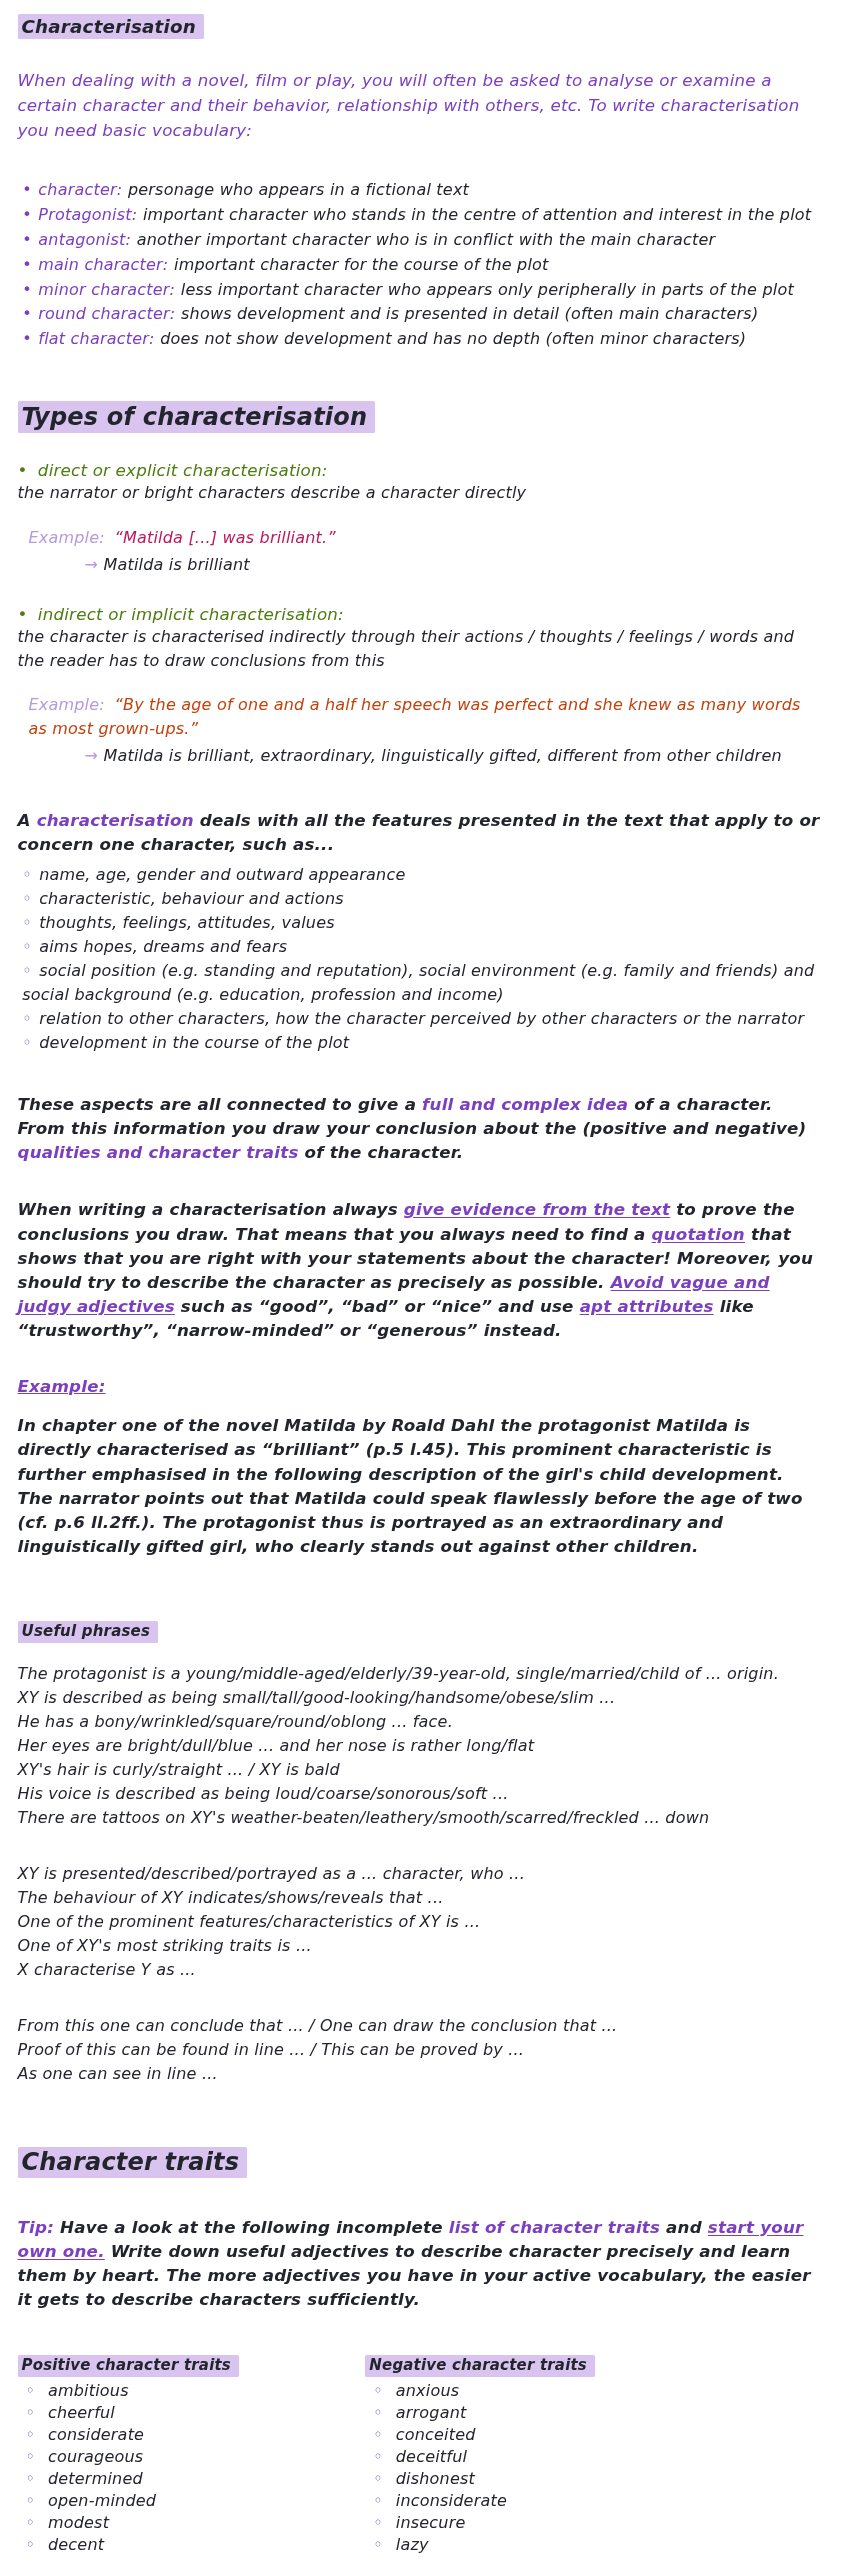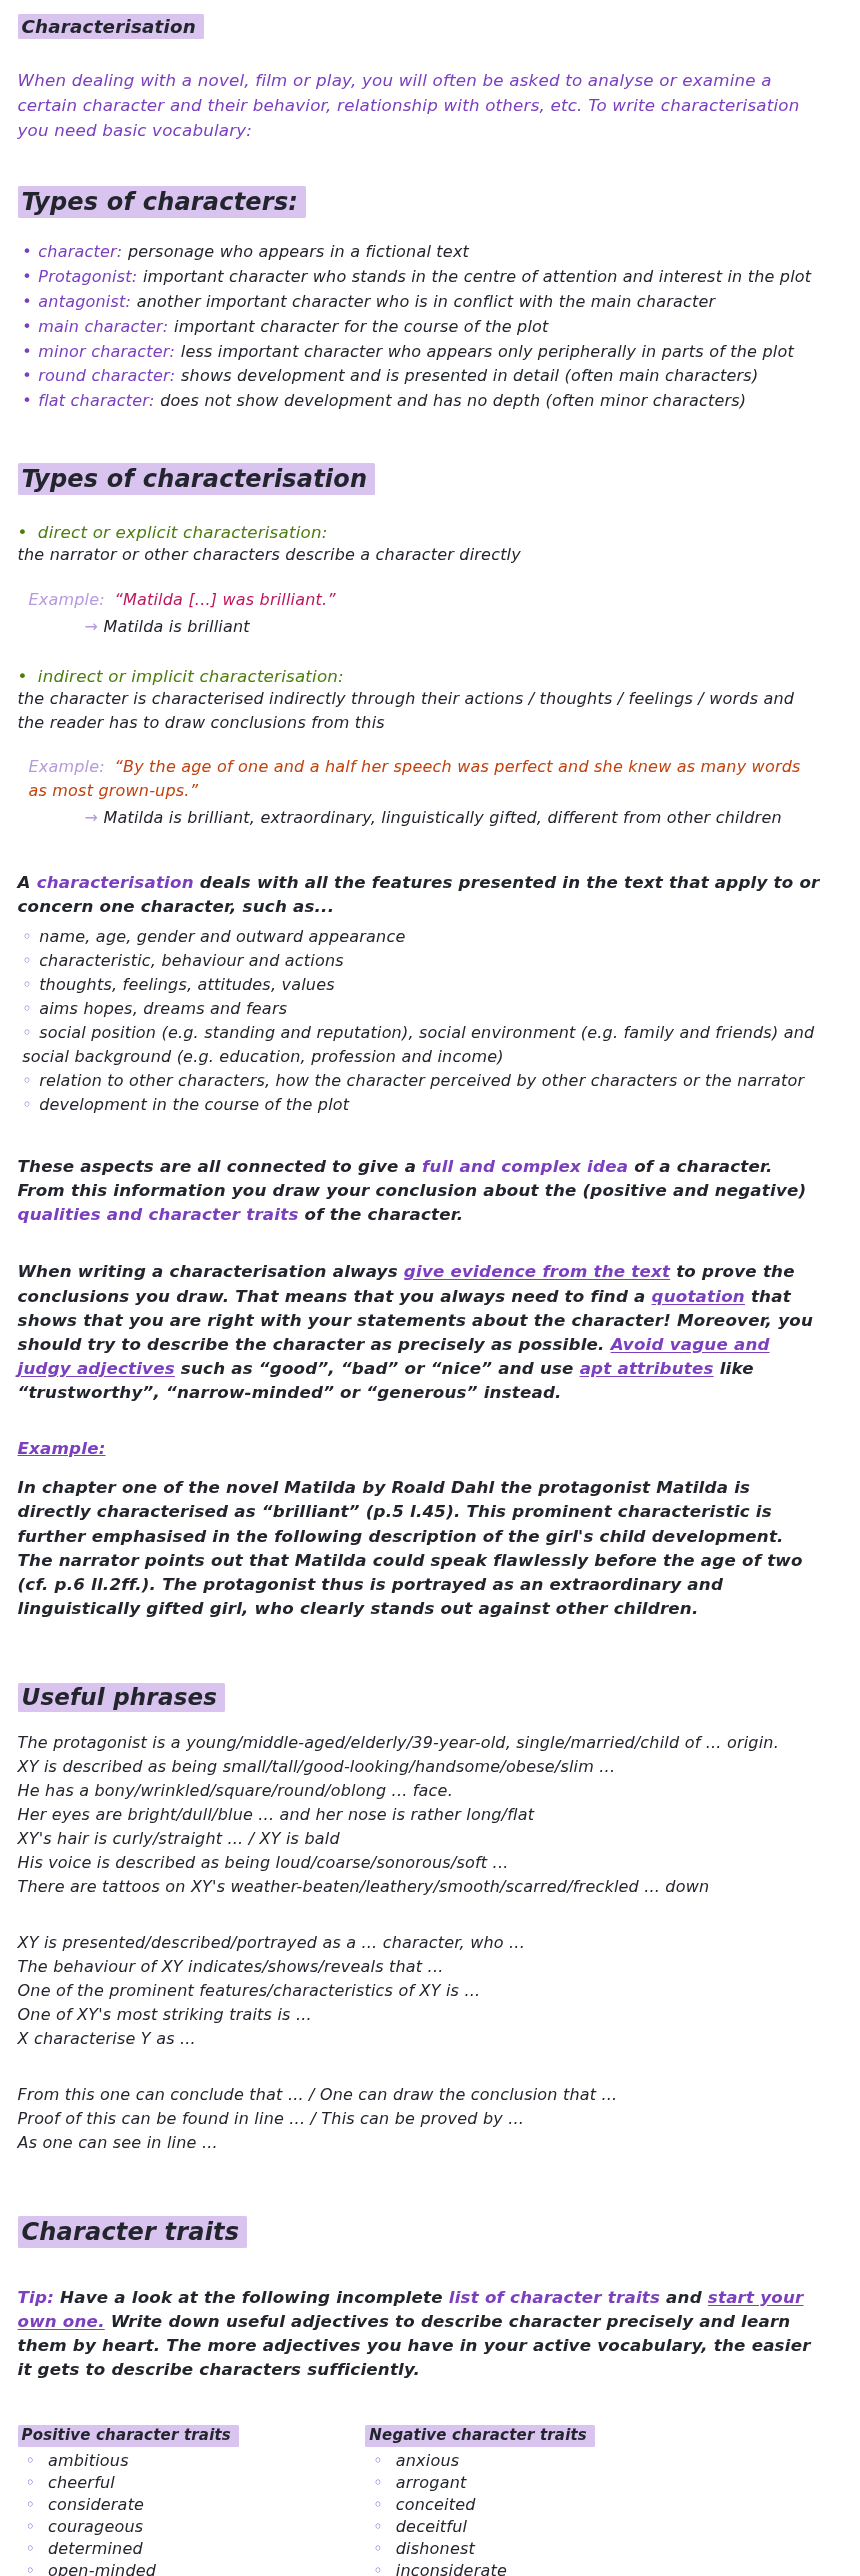--- a/index.html
+++ b/index.html
@@ -13,21 +13,21 @@
   }
   .page { width: 861px; min-height: 2576px; padding: 14.3px 32px 48px 17.5px; background: #fff; }
 
   .hl { background: #d9c4f0; display: inline-block; padding: 1.6px 8px 2.4px 4px; border-radius: 1.6px; }
 
   .title { font-size: 18.3px; font-weight: 600; margin-bottom: 29px; }
 
   .intro { color: #7b3fc0; font-size: 16.7px; line-height: 1.5; max-width: 797px; margin-bottom: 35px; }
 
   h2.h-lg { font-size: 24px; font-weight: 700; margin: 8px 0 22px 0; }
-  h2.h-md { font-size: 23px; font-weight: 700; margin: 8px 0 19px 0; }
+  h2.h-md { font-size: 15px; font-weight: 700; margin: 8px 0 19px 0; }
 
   .txt { font-size: 16.7px; line-height: 1.45; max-width: 805px; font-weight: bold; }
 
   ul { list-style: none; }
   .deflist { margin: 0 0 41px 4.8px; }
   .defitem { font-size: 16px; line-height: 1.55; max-width: 805px; }
   .defitem .bullet { color: #7b3fc0; margin-right: 6.4px; }
   .term { color: #7b3fc0; margin-right: 5.6px; }
 
   .charz-block { margin: 4.8px 0 8px 0; }
@@ -73,21 +73,20 @@
 </style>
 </head>
 <body>
 
 <div class="page">
 
   <div class="title hl">Characterisation</div>
 
   <p class="intro">When dealing with a novel, film or play, you will often be asked to analyse or examine a certain character and their behavior, relationship with others, etc. To write characterisation you need basic vocabulary:</p>
 
-  <h2 class="h-lg hl">Types of characters:</h2>
 
   <ul class="deflist">
 
       <li class="defitem"><span class="bullet">•</span><span class="term">character:</span><span>personage who appears in a fictional text</span></li>
 
       <li class="defitem"><span class="bullet">•</span><span class="term">Protagonist:</span><span>important character who stands in the centre of attention and interest in the plot</span></li>
 
       <li class="defitem"><span class="bullet">•</span><span class="term">antagonist:</span><span>another important character who is in conflict with the main character</span></li>
 
       <li class="defitem"><span class="bullet">•</span><span class="term">main character:</span><span>important character for the course of the plot</span></li>
@@ -96,21 +95,21 @@
 
       <li class="defitem"><span class="bullet">•</span><span class="term">round character:</span><span>shows development and is presented in detail (often main characters)</span></li>
 
       <li class="defitem"><span class="bullet">•</span><span class="term">flat character:</span><span>does not show development and has no depth (often minor characters)</span></li>
     </ul>
 
   <h2 class="h-lg hl">Types of characterisation</h2>
 
   <div class="charz-block">
     <div class="charz-label"><span class="bullet">•</span> <span>direct or explicit characterisation:</span></div>
-    <div class="charz-desc">the narrator or other characters describe a character directly</div>
+    <div class="charz-desc">the narrator or bright characters describe a character directly</div>
   </div>
 
   <div class="example">
     <div class="ex-line"><span class="exlabel">Example:</span><span class="quote-gray">“Matilda [...] was brilliant.”</span></div>
     <div class="ex-conclusion"><span class="seg c-light">→  </span><span class="seg c-ink">Matilda is brilliant</span></div>
   </div>
 
   <div class="charz-block">
     <div class="charz-label"><span class="bullet">•</span> <span>indirect or implicit characterisation:</span></div>
     <div class="charz-desc">the character is characterised indirectly through their actions / thoughts / feelings / words and the reader has to draw conclusions from this</div>

